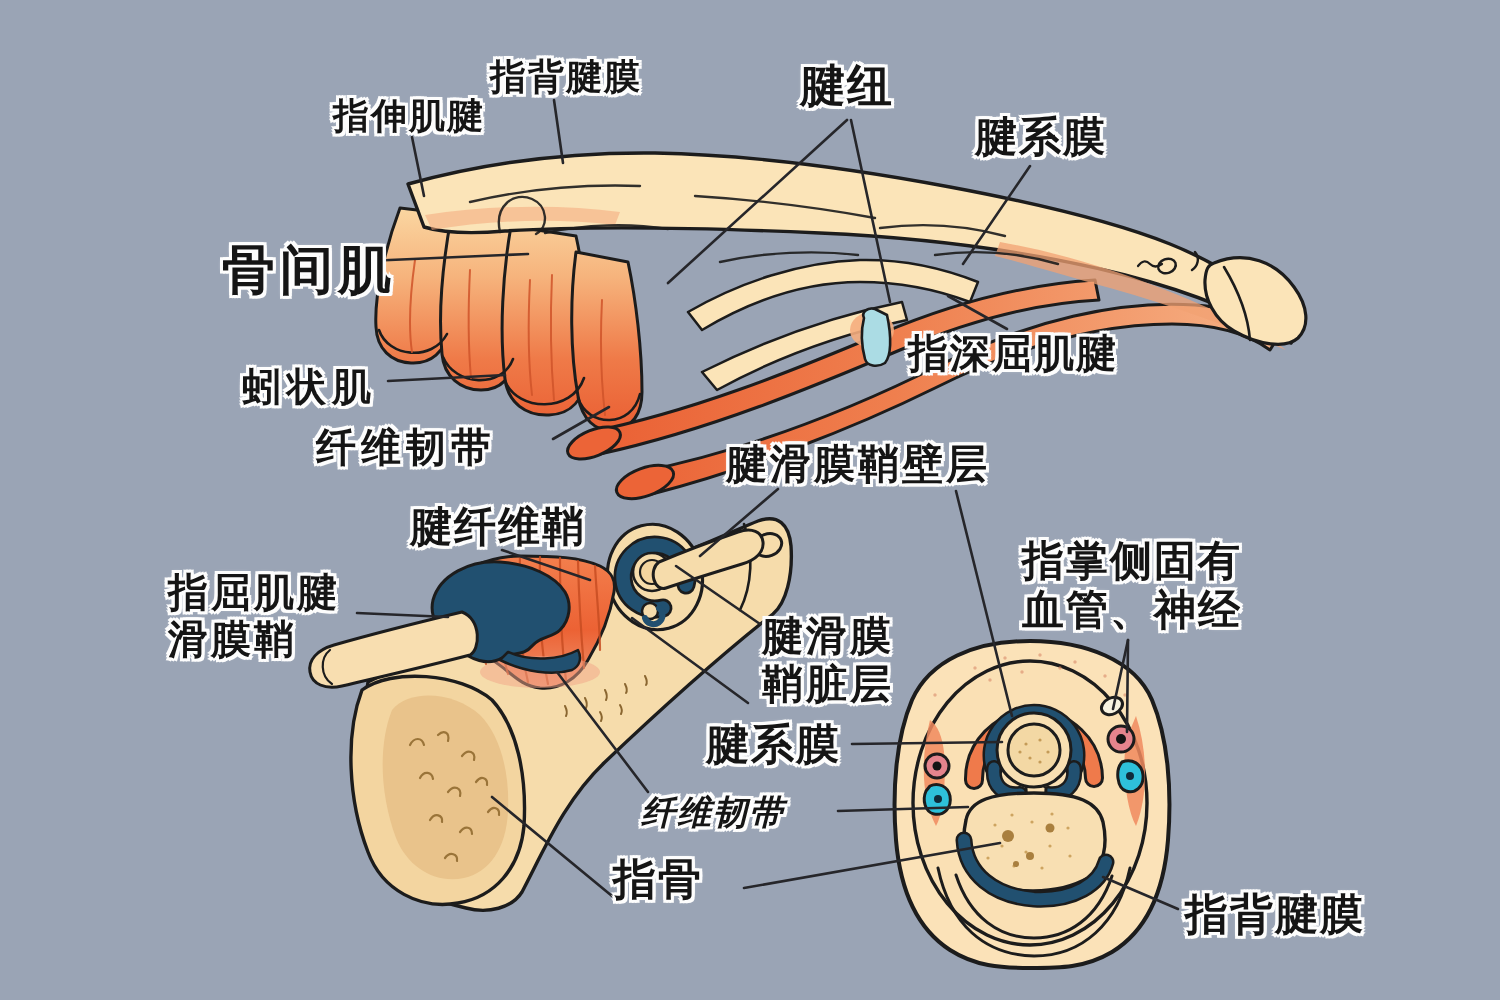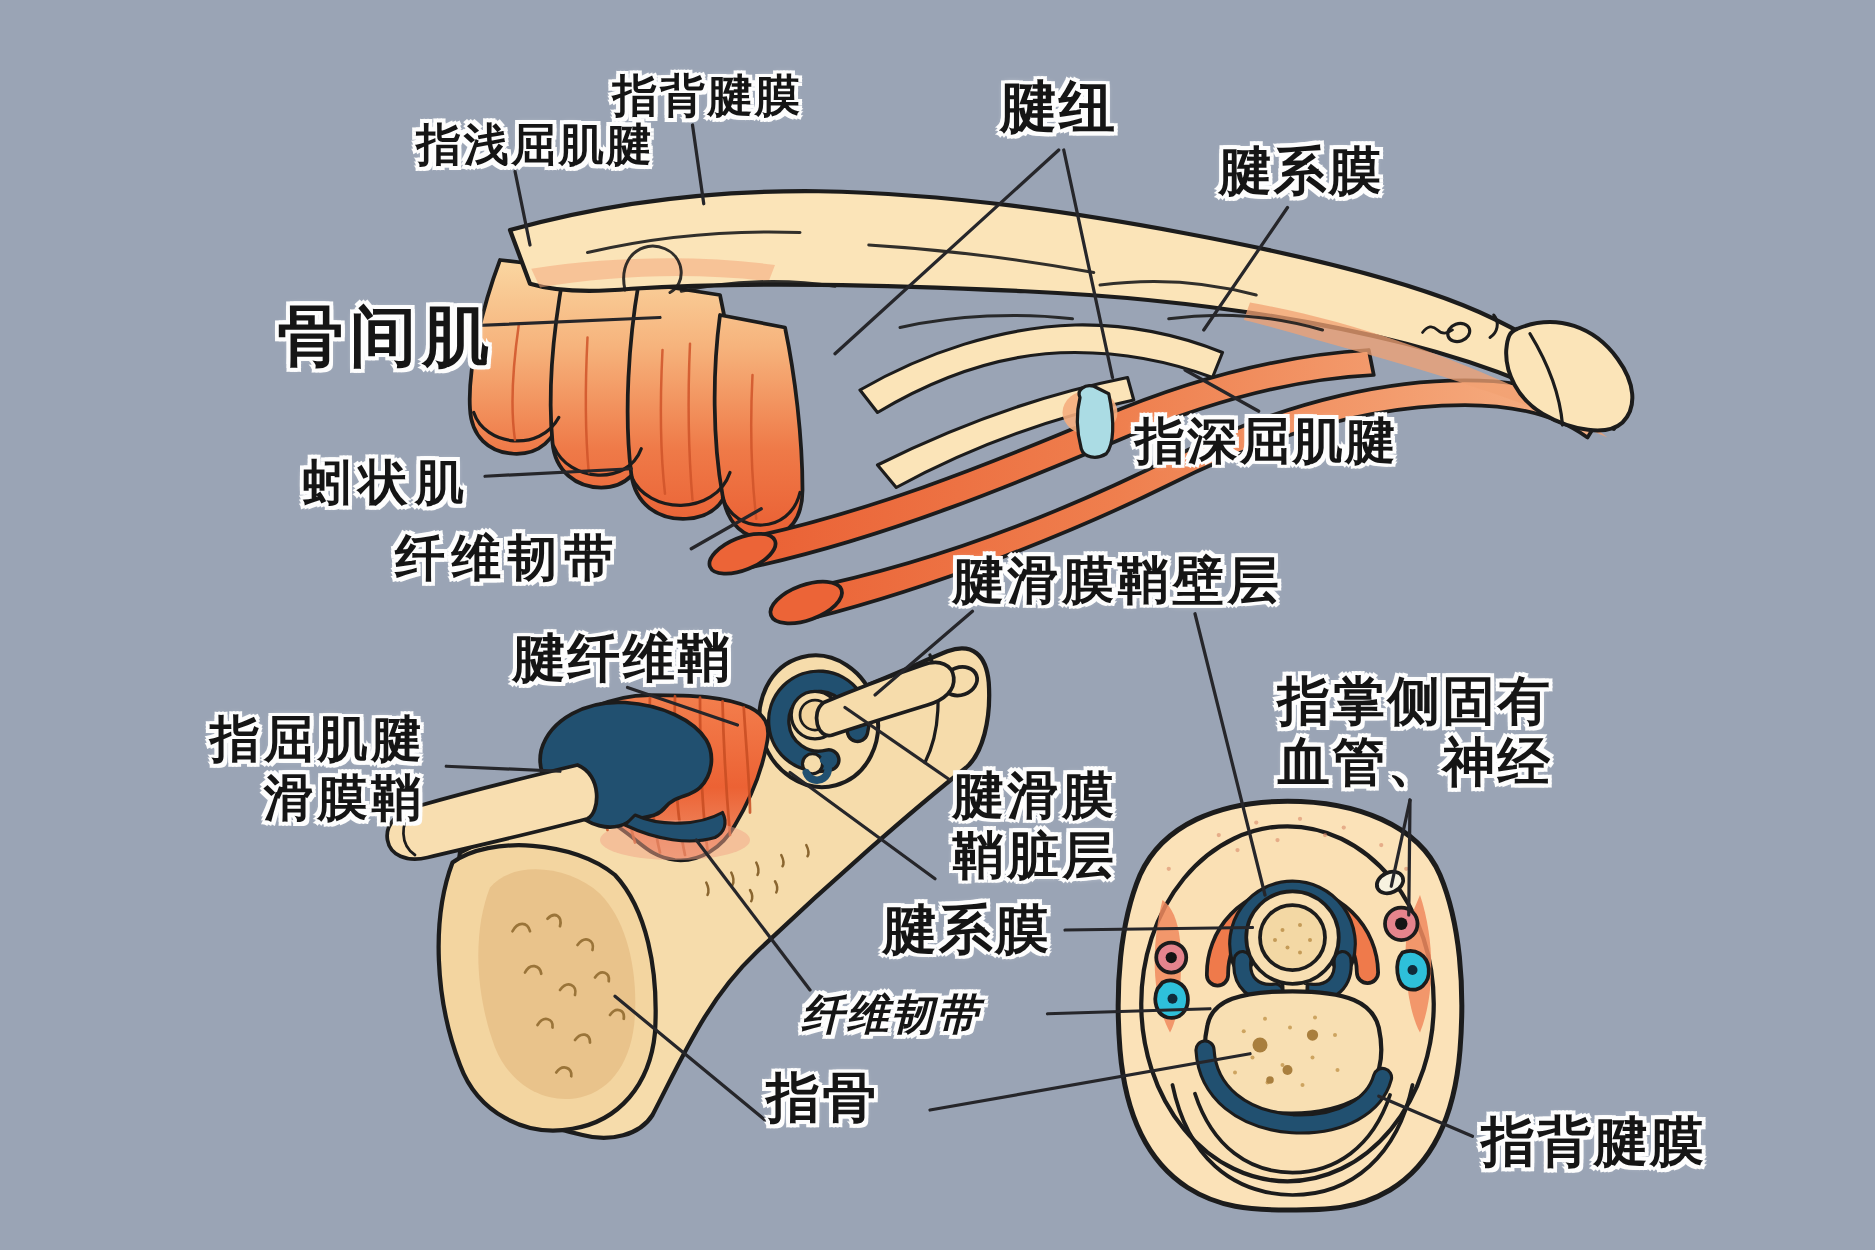--- a/index.html
+++ b/index.html
@@ -17,21 +17,20 @@
     color:#151515;
     white-space:pre-line;
     line-height:1.17;
     letter-spacing:2px;
     text-shadow:
       -3px -3px 0 #fdfdfd, 3px -3px 0 #fdfdfd,
       -3px 3px 0 #fdfdfd, 3px 3px 0 #fdfdfd,
       -3px 0 0 #fdfdfd, 3px 0 0 #fdfdfd,
       0 -3px 0 #fdfdfd, 0 3px 0 #fdfdfd,
       0 0 5px #fdfdfd;
-    text-align: right;
   }
 </style>
 </head>
 <body>
 
 <div id="stage">
 
 <svg id="art" width="1500" height="1000" viewBox="0 0 1500 1000">
   <defs>
     <linearGradient id="gradBelly" gradientUnits="userSpaceOnUse" x1="0" y1="195" x2="0" y2="430">
@@ -275,29 +274,29 @@
     <line x1="648" y1="792" x2="557" y2="672"></line>
     <line x1="838" y1="811" x2="968" y2="807"></line>
     <line x1="612" y1="896" x2="492" y2="797"></line>
     <line x1="744" y1="888" x2="1000" y2="843"></line>
     <line x1="1128" y1="640" x2="1113" y2="709"></line>
     <line x1="1128" y1="640" x2="1127" y2="732"></line>
     <line x1="1103" y1="877" x2="1178" y2="909"></line>
   </g>
 </svg>
 
-<div class="lbl" style="left:333px;top:95px;font-size:36px;">指浅屈肌腱</div>
+<div class="lbl" style="left:333px;top:95px;font-size:36px;">指伸肌腱</div>
 <div class="lbl" style="left:490px;top:56px;font-size:36px;">指背腱膜</div>
 <div class="lbl" style="left:800px;top:64px;font-size:45px;font-family:Liberation Mono, monospace;">腱纽</div>
 <div class="lbl" style="left:975px;top:112px;font-size:42px;">腱系膜</div>
 <div class="lbl" style="left:222px;top:239px;font-size:53px;letter-spacing:5px;">骨间肌</div>
 <div class="lbl" style="left:242px;top:364px;font-size:39px;letter-spacing:6px;">蚓状肌</div>
 <div class="lbl" style="left:316px;top:424px;font-size:40px;letter-spacing:5px;">纤维韧带</div>
 <div class="lbl" style="left:908px;top:330px;font-size:40px;">指深屈肌腱</div>
-<div class="lbl" style="left:726px;top:441px;font-size:41px;letter-spacing:3px;margin-left:36px;">腱滑膜鞘壁层</div>
+<div class="lbl" style="left:726px;top:441px;font-size:41px;letter-spacing:3px;">腱滑膜鞘壁层</div>
 <div class="lbl" style="left:410px;top:502px;font-size:42px;">腱纤维鞘</div>
 <div class="lbl" style="left:762px;top:613px;font-size:41px;letter-spacing:3px;">腱滑膜
 鞘脏层</div>
 <div class="lbl" style="left:168px;top:569px;font-size:40px;letter-spacing:3px;">指屈肌腱
 滑膜鞘</div>
 <div class="lbl" style="left:706px;top:719px;font-size:43px;">腱系膜</div>
 <div class="lbl" style="left:641px;top:793px;font-size:34px;font-style:italic;">纤维韧带</div>
 <div class="lbl" style="left:613px;top:854px;font-size:43px;">指骨</div>
 <div class="lbl" style="left:1022px;top:536px;font-size:42px;">指掌侧固有
 血管、神经</div>

